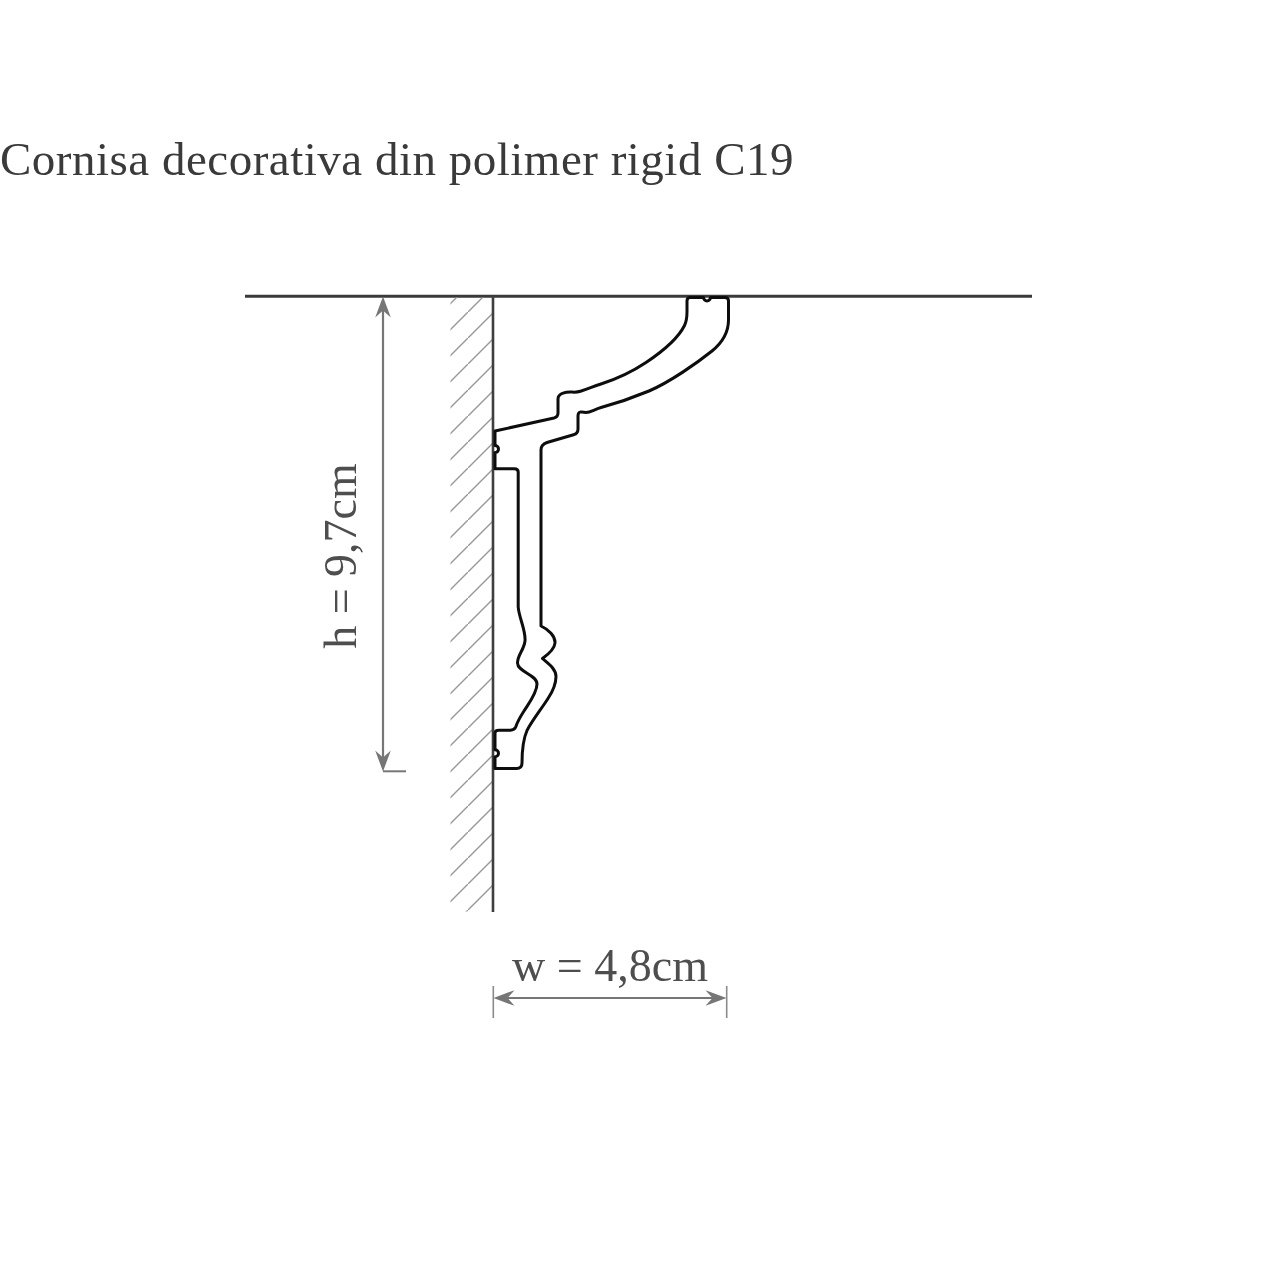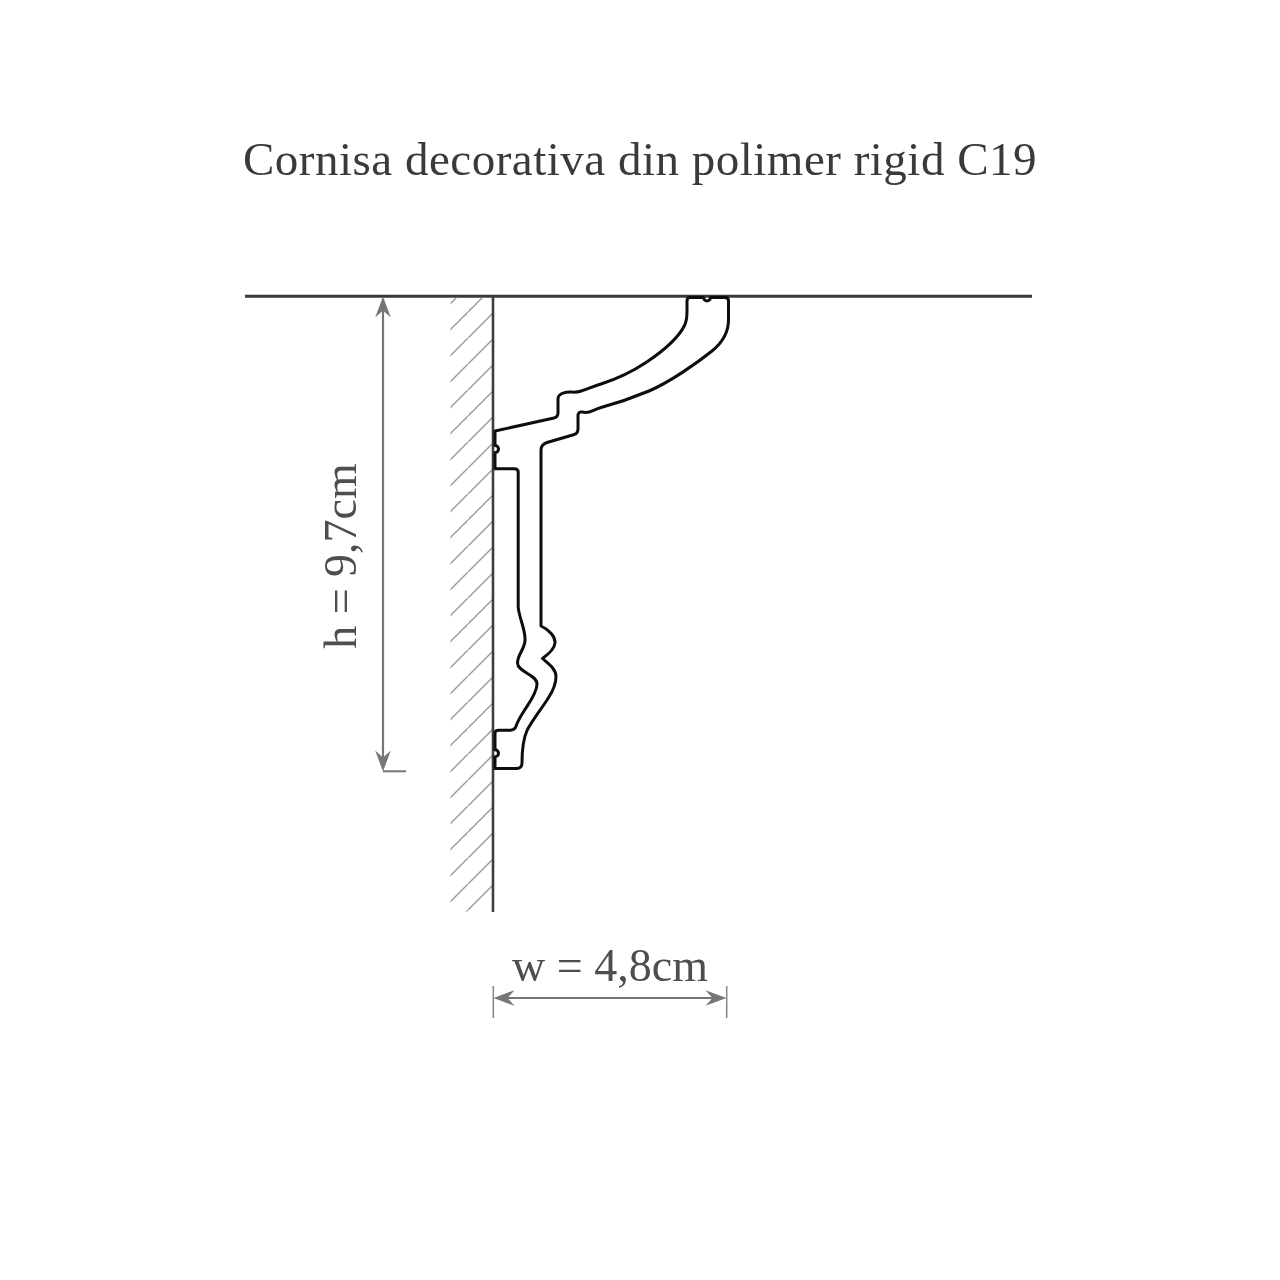--- a/index.html
+++ b/index.html
@@ -15,21 +15,21 @@
     position: relative;
     width: 1280px;
     height: 1280px;
     background: #ffffff;
   }
   .title {
     position: absolute;
     top: 132px;
     left: 0;
     width: 1280px;
-    text-align: center;
+    text-align: left;
     font-size: 47px;
     letter-spacing: 0.5px;
     color: #3a3a3a;
     font-family: "Liberation Serif", serif;
   }
   svg.diagram {
     position: absolute;
     left: 0;
     top: 0;
   }

